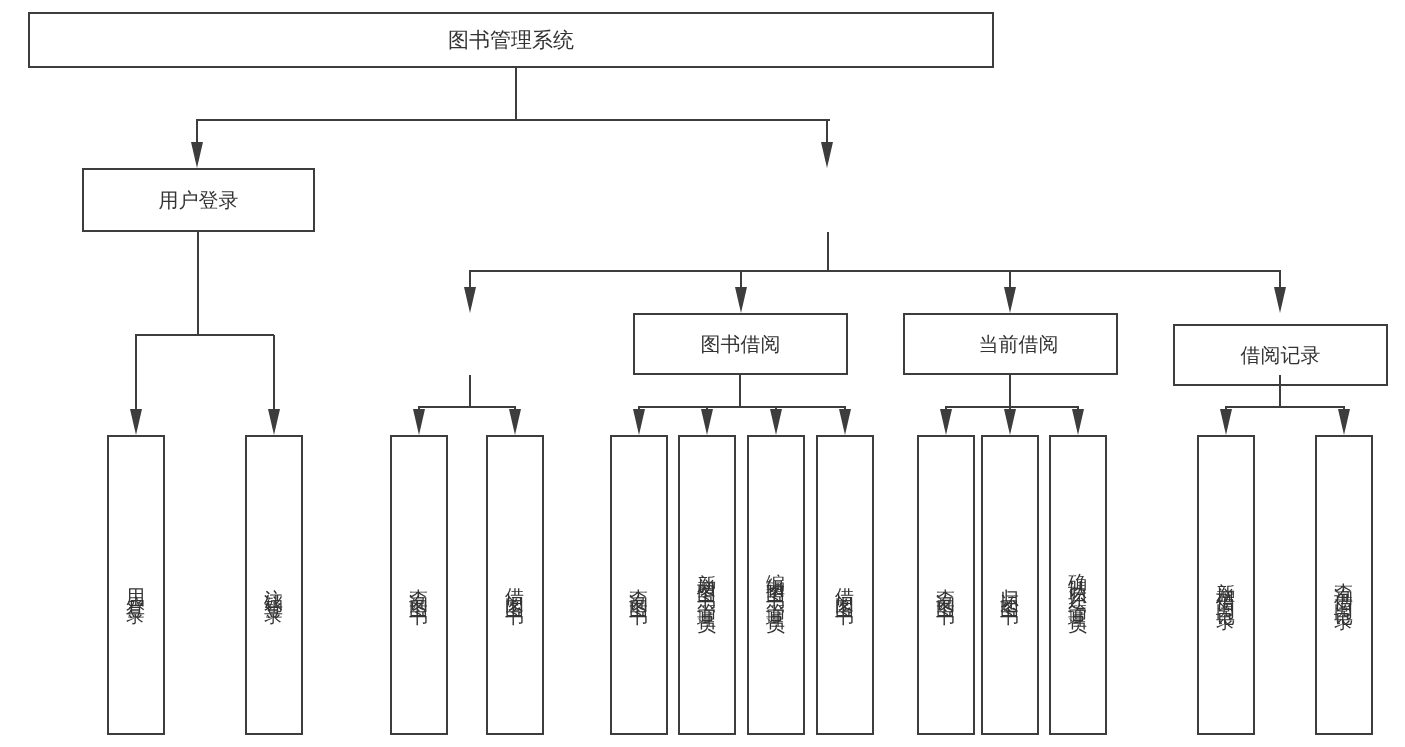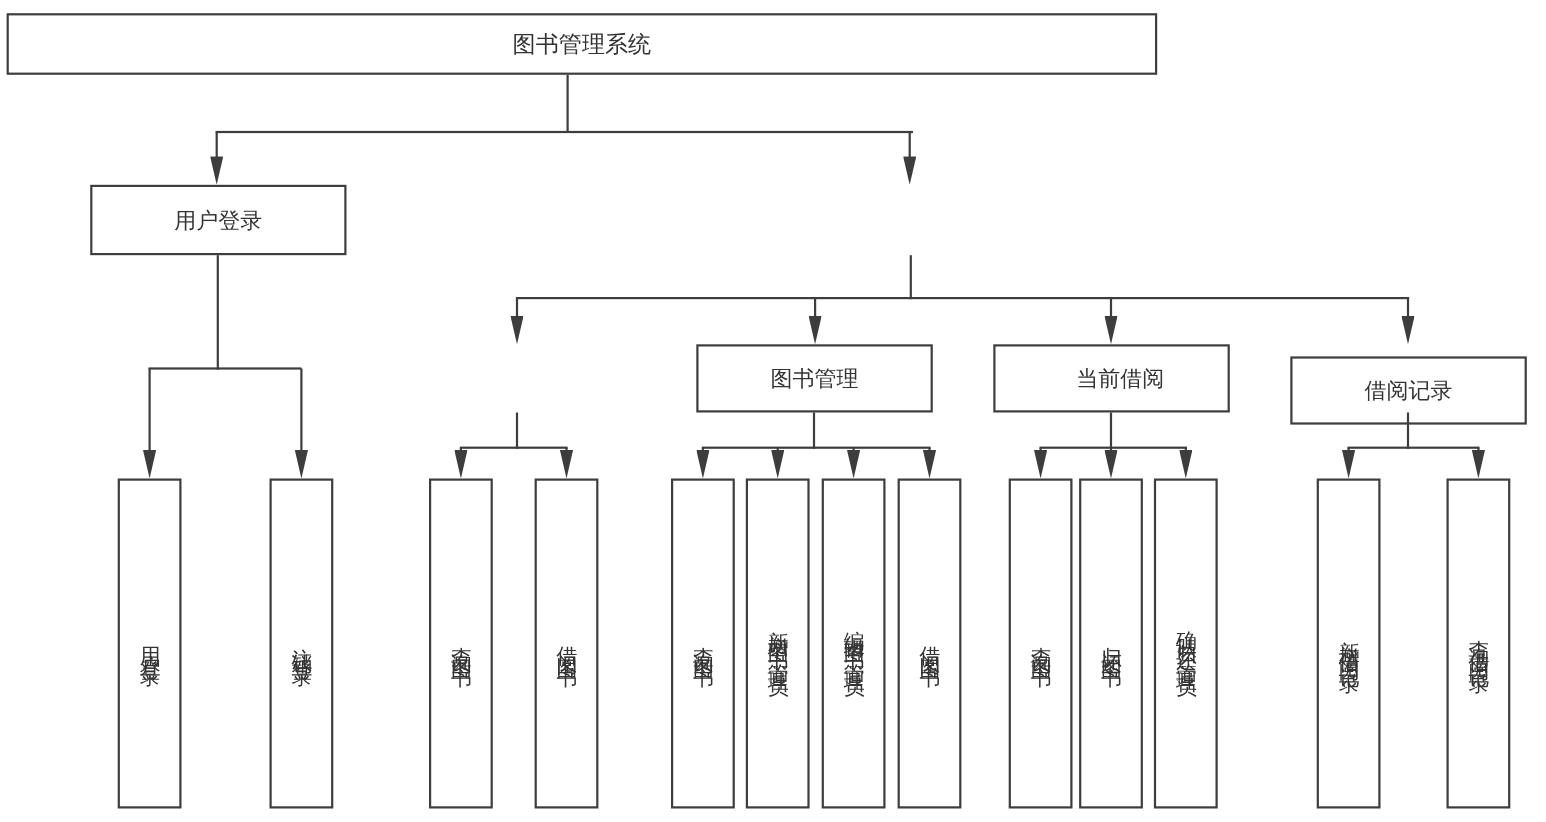--- a/index.html
+++ b/index.html
@@ -58,21 +58,21 @@
     letter-spacing:1px;
     z-index:5;
     white-space:nowrap;
   }
 </style>
 </head>
 <body>
 
 <div class="canvas">
 
-  <div class="box root" style="left:6px;top:12px;width:1046px;height:56px;">
+  <div class="box root" style="left:28px;top:12px;width:966px;height:56px;">
     <span>图书管理系统</span>
   </div>
 
   <div class="vline" style="left:515px;top:68px;height:52px;"></div>
   <div class="hline" style="left:196px;top:119px;width:634px;"></div>
   <div class="varrow" style="left:191px;top:120px;height:48px;"></div>
   <div class="varrow" style="left:821px;top:120px;height:48px;"></div>
 
   <div class="box l2" style="left:82px;top:168px;width:233px;height:64px;">
     <span>用户登录</span>
@@ -84,21 +84,21 @@
   <div class="varrow" style="left:268px;top:335px;height:100px;"></div>
 
   <div class="vline" style="left:827px;top:232px;height:40px;"></div>
   <div class="hline" style="left:469px;top:270px;width:812px;"></div>
   <div class="varrow" style="left:464px;top:271px;height:42px;"></div>
   <div class="varrow" style="left:735px;top:271px;height:42px;"></div>
   <div class="varrow" style="left:1004px;top:271px;height:42px;"></div>
   <div class="varrow" style="left:1274px;top:271px;height:42px;"></div>
 
   <div class="box l3" style="left:633px;top:313px;width:215px;height:62px;">
-    <span>图书管理</span>
+    <span>图书借阅</span>
   </div>
   <div class="box l3" style="left:903px;top:313px;width:215px;height:62px;padding-left:16px;">
     <span>当前借阅</span>
   </div>
   <div class="box l3" style="left:1173px;top:324px;width:215px;height:62px;">
     <span>借阅记录</span>
   </div>
 
   <div class="vline" style="left:469px;top:375px;height:33px;"></div>
   <div class="hline" style="left:418px;top:406px;width:98px;"></div>

